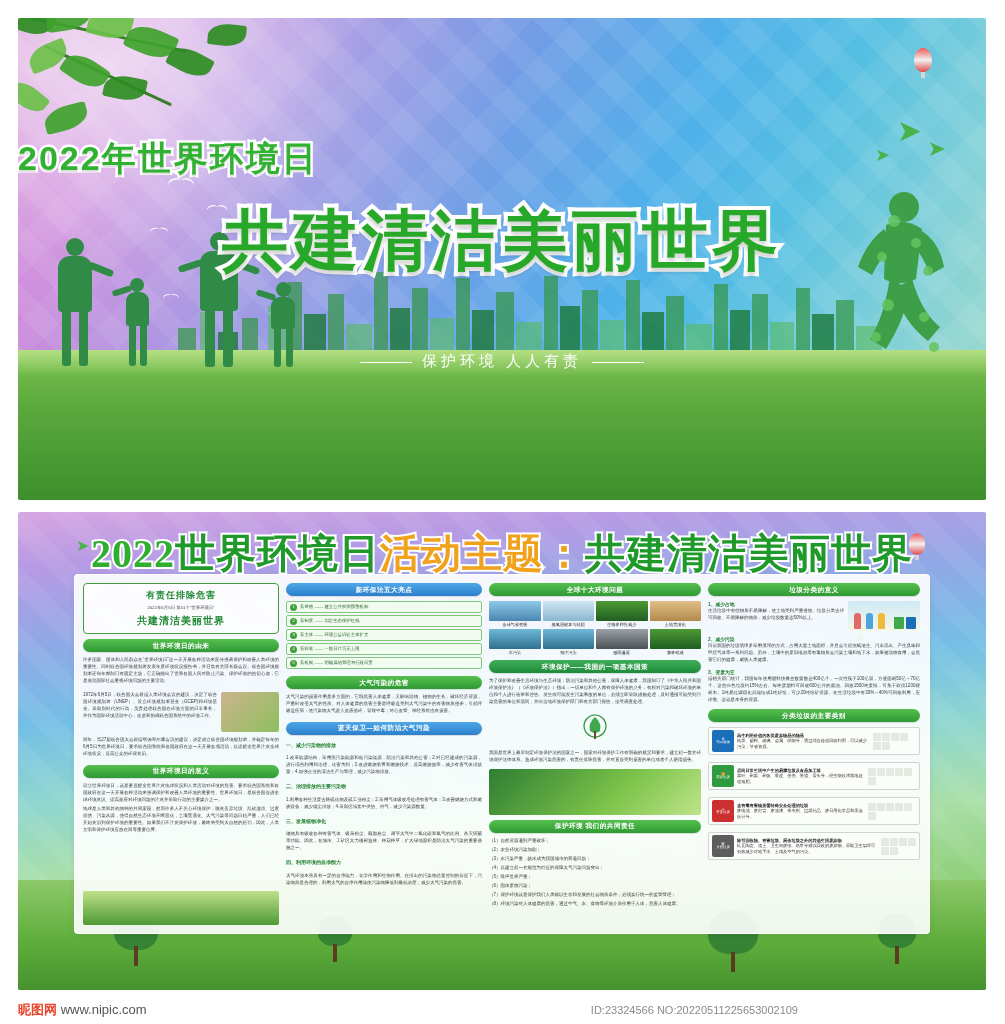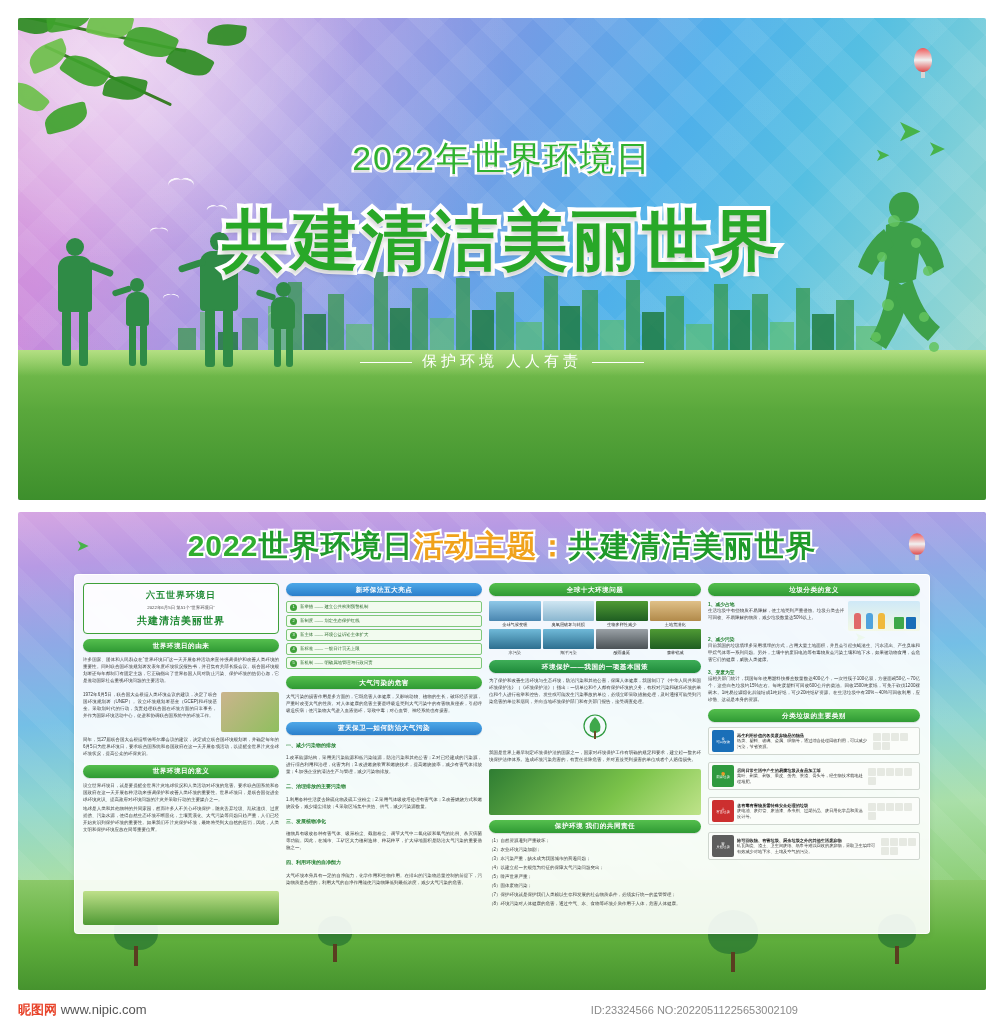--- a/index.html
+++ b/index.html
@@ -63,22 +63,22 @@
   .bird:after{right:0;transform:rotate(18deg);}
 
   .gbird{position:absolute;color:#47b34a;font-size:30px;line-height:1;}
 
   .balloon{position:absolute;width:18px;height:24px;border-radius:50% 50% 45% 45%;
     background:linear-gradient(180deg,#ef5a5a 0%,#f1f1f1 50%,#e04b4b 100%);}
   .balloon:after{content:"";position:absolute;left:7px;top:24px;width:4px;height:6px;background:#d6d6d6;}
 
   
   .b-year{
-    position:absolute;left:0;right:0;top:118px;text-align:center;
-    font-size:34px;font-weight:normal;letter-spacing:2px;
+    position:absolute;left:0;right:0;top:118px;text-align:left;
+    font-size:34px;font-weight:bold;letter-spacing:2px;
     color:#2fb22f;
     -webkit-text-stroke:5px #ffffff;paint-order:stroke fill;
     text-shadow:0 2px 0 rgba(0,0,0,.12);
   }
   .b-main{
     position:absolute;left:0;right:0;top:178px;text-align:center;
     font-size:66px;font-weight:bold;letter-spacing:4px;
     color:#28a828;
     -webkit-text-stroke:8px #ffffff;paint-order:stroke fill;
     text-shadow:0 4px 4px rgba(0,0,0,.18);
@@ -106,21 +106,21 @@
   }
   .board .bground{
     position:absolute;left:0;bottom:0;width:100%;height:110px;
     background:linear-gradient(180deg,#8cc96a 0%, #5fae3c 55%, #46932e 100%);
   }
   .btree{position:absolute;bottom:40px;border-radius:50% 50% 42% 42%;background:#2f7d33;opacity:.85;}
   .btrunk{position:absolute;background:#5a3d20;width:4px;}
 
   .board-title{
     position:absolute;left:0;right:0;top:14px;text-align:center;white-space:nowrap;
-    font-size:30px;font-weight:bold;letter-spacing:1px;
+    font-size:40px;font-weight:bold;letter-spacing:1px;font-family:Liberation Serif, serif;
   }
   .bt-y{color:#2fae2f;-webkit-text-stroke:4px #fff;paint-order:stroke fill;}
   .bt-g{color:#1f9a2a;-webkit-text-stroke:4px #fff;paint-order:stroke fill;}
   .bt-o{color:#f0a21c;-webkit-text-stroke:4px #fff;paint-order:stroke fill;}
 
   
   .panel{
     position:absolute;left:56px;top:62px;width:856px;height:360px;
     background:rgba(255,255,255,.90);
     border:1px solid rgba(255,255,255,.9);
@@ -373,21 +373,21 @@
     <div class="btrunk" style="left:877px;bottom:26px;height:18px;"></div>
 
     <div class="board-title">
       <span class="bt-y">2022</span><span class="bt-g">世界环境日</span><span class="bt-o">活动主题：</span><span class="bt-g">共建清洁美丽世界</span>
     </div>
 
     <div class="panel">
 
       <div class="col col1">
         <div class="greenbox">
-          <div class="gb-l1">六五世界环境日</div>
+          <div class="gb-l1">有责任排除危害</div>
           <div class="gb-l2">2022年6月5日 第51个“世界环境日”</div>
           <div class="gb-l3">共建清洁美丽世界</div>
         </div>
 
         <div class="hdr">世界环境日的由来</div>
         <div class="bodytxt">
           <p>许多国家、团体和人民群众在“世界环境日”这一天开展各种活动来宣传强调保护和改善人类环境的重要性。同时联合国环境规划署发表年度环境状况报告书，并召集有关部长级会议。联合国环境规划署还每年都制订有固定主题，它正确指出了世界各国人民对防止污染、保护环境的热切心愿，它是推动国际社会重视环境问题的主要活动。</p>
         </div>
         <div style="display:flex;gap:4px;align-items:flex-start;">
           <div class="bodytxt" style="flex:1;">

